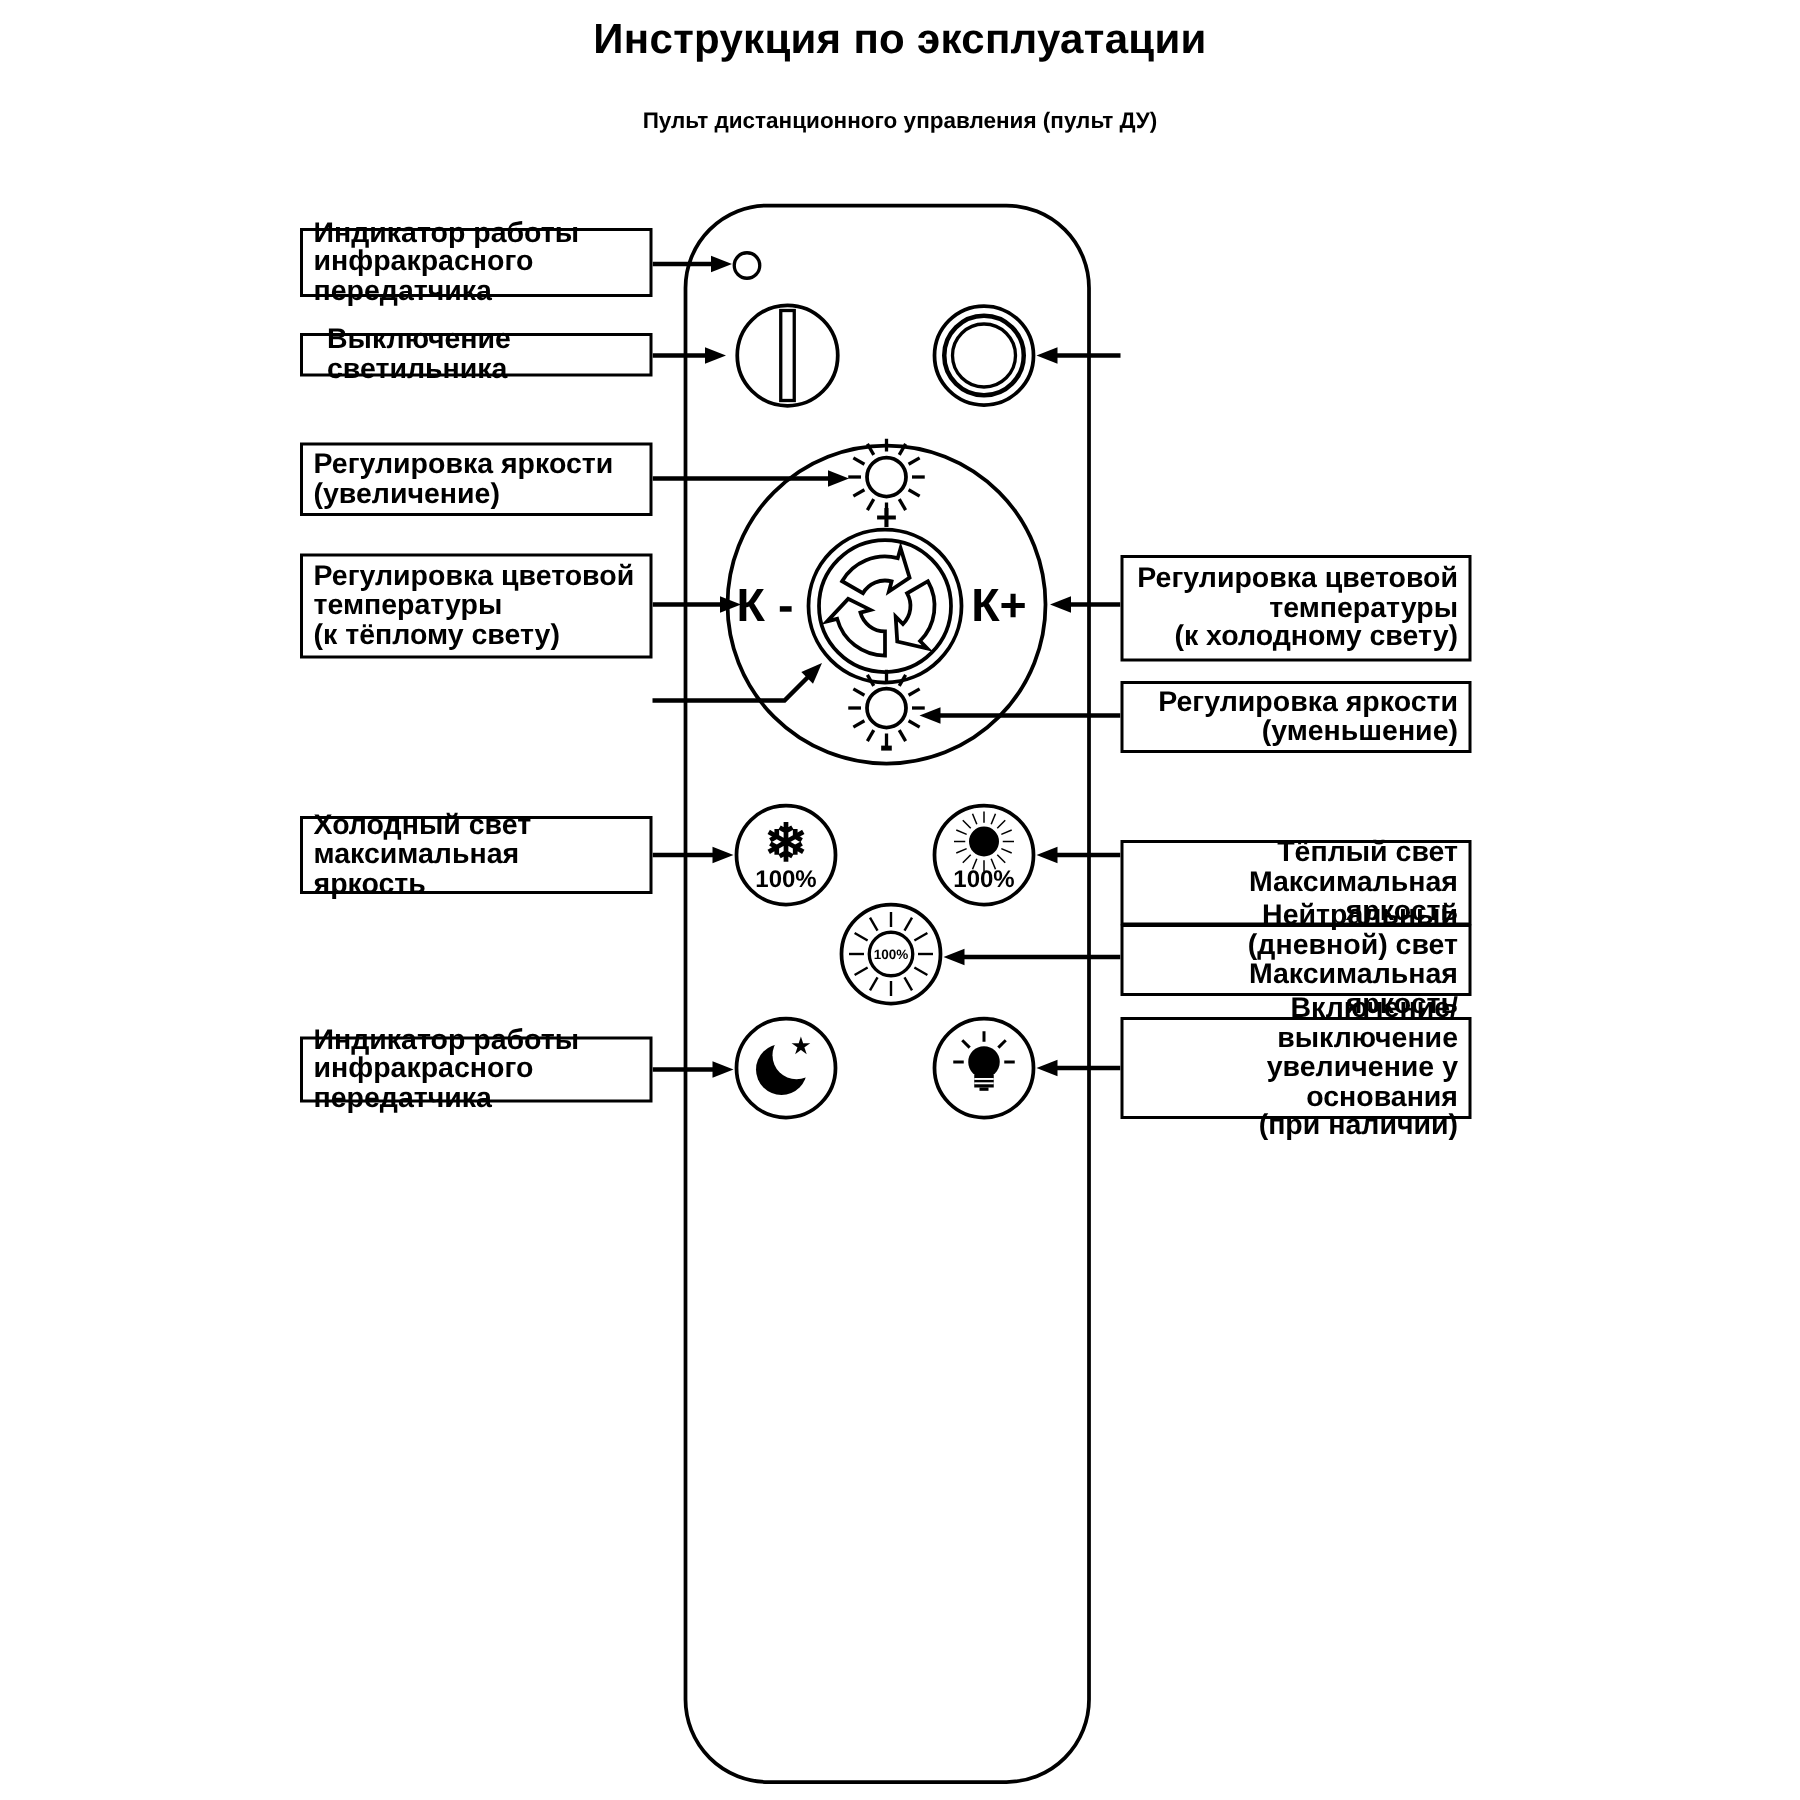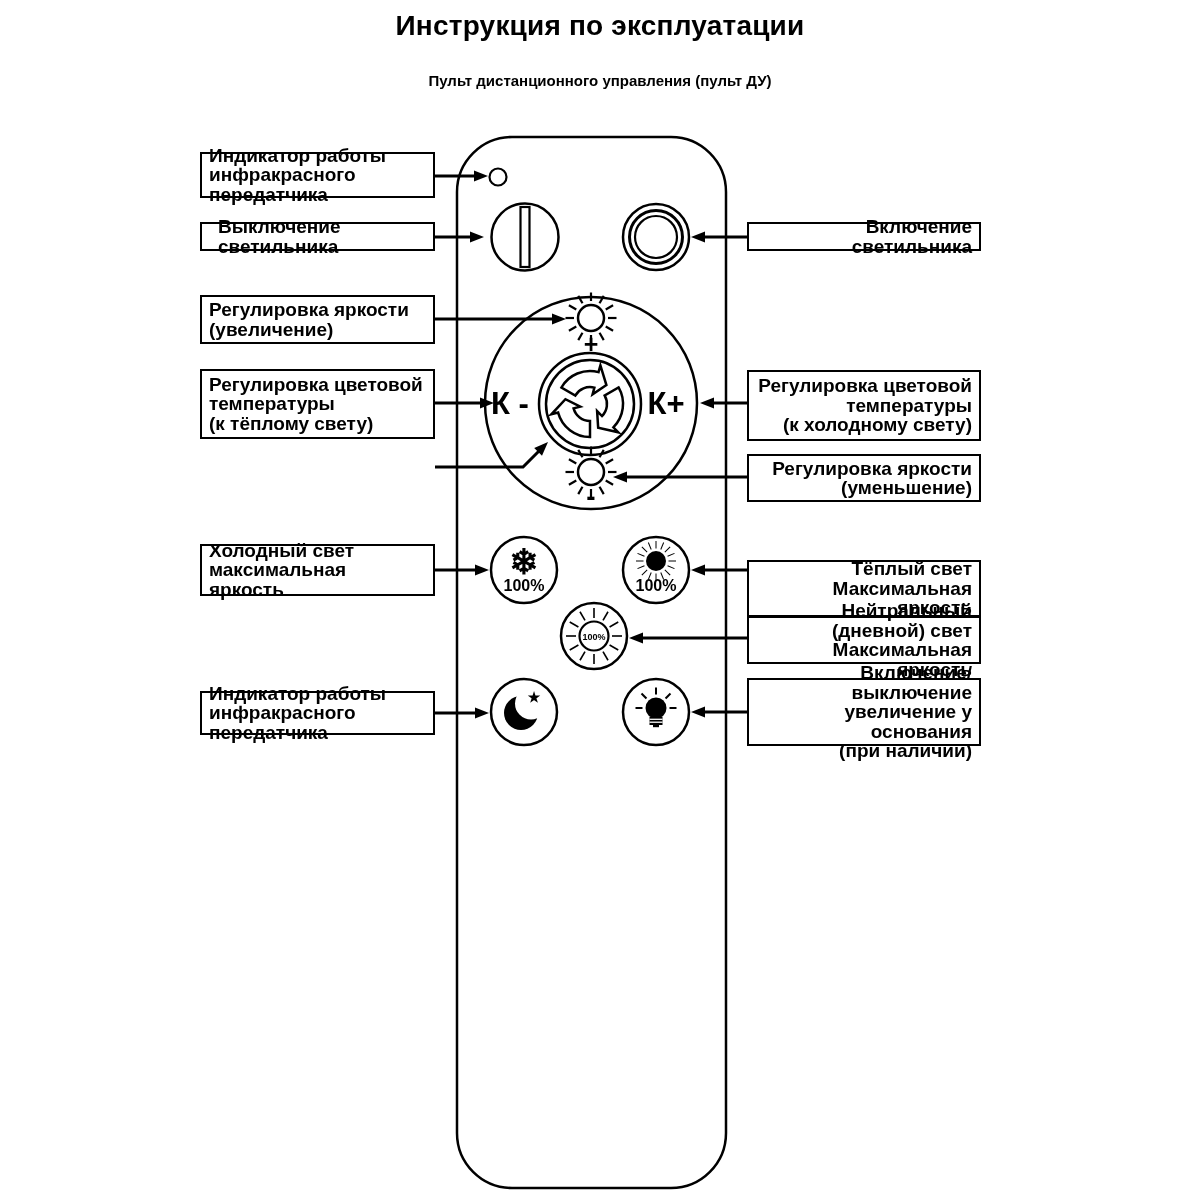--- a/index.html
+++ b/index.html
@@ -230,21 +230,20 @@
   <div class="callout left" style="top:295px;height:49px;">Регулировка яркости
 (увеличение)</div>
   <div class="callout left" style="top:369px;height:70px;">Регулировка цветовой
 температуры
 (к тёплому свету)</div>
   <div class="callout left" style="top:544px;height:52px;">Холодный свет
 максимальная яркость</div>
   <div class="callout left" style="top:691px;height:44px;">Индикатор работы
 инфракрасного передатчика</div>
 
-  <div class="callout right" style="top:222px;height:29px;">Включение светильника</div>
   <div class="callout right" style="top:370px;height:71px;">Регулировка цветовой
 температуры
 (к холодному свету)</div>
   <div class="callout right" style="top:454px;height:48px;">Регулировка яркости
 (уменьшение)</div>
   <div class="callout right" style="top:560px;height:57px;">Тёплый свет
 Максимальная яркость</div>
   <div class="callout right" style="top:616px;height:48px;">Нейтральный (дневной) свет
 Максимальная яркость</div>
   <div class="callout right" style="top:678px;height:68px;">Включение/выключение

